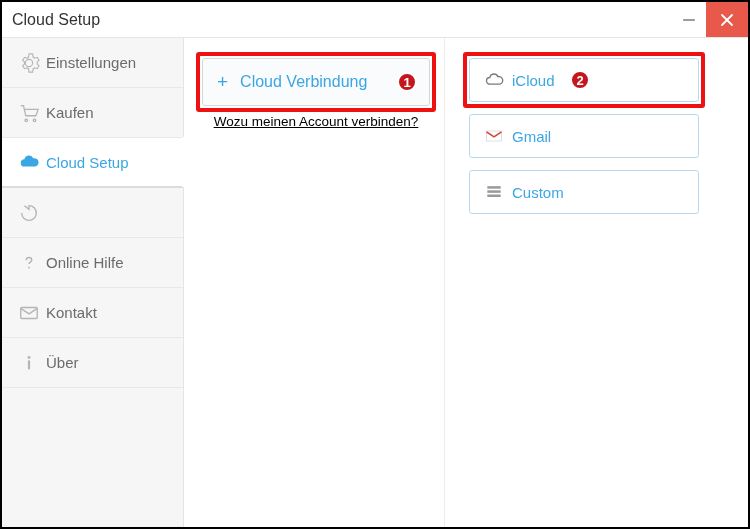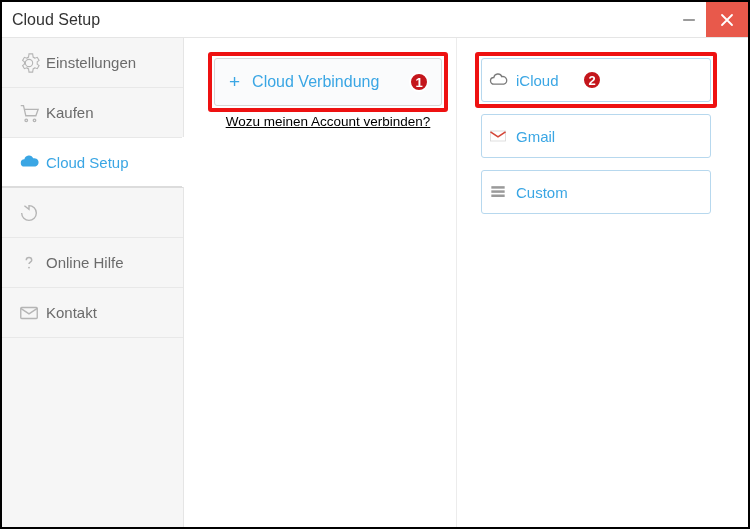--- a/index.html
+++ b/index.html
@@ -49,21 +49,20 @@
     align-items: center;
     justify-content: center;
     cursor: pointer;
   }
   .win-close svg { fill: #fff; }
 
   
   .main {
     display: flex;
     height: calc(100% - 36px);
-    gap: 12px;
   }
   .sidebar {
     width: 182px;
     background: #f6f6f6;
     border-right: 1px solid #e5e5e5;
     position: relative;
   }
   .sidebar-item {
     height: 50px;
     display: flex;
@@ -148,21 +147,21 @@
   }
 
   
   .option-card {
     width: 230px;
     height: 44px;
     border: 1px solid #b7d8ee;
     border-radius: 3px;
     display: flex;
     align-items: center;
-    padding-left: 6px;
+    padding-left: 14px;
     color: #3aa6e4;
     font-size: 15px;
     margin-bottom: 12px;
     cursor: pointer;
     background: #fff;
     position: relative;
   }
   .option-card .opt-icon {
     width: 28px;
     display: flex;
@@ -274,20 +273,29 @@
     <div class="sidebar-item">
       <span class="icon">
         <svg class="svg22" viewBox="0 0 24 24" fill="none" stroke="currentColor" stroke-width="1.5">
             <rect x="3" y="6" width="18" height="12" rx="1"></rect>
             <path d="M3 7l9 6 9-6"></path>
           </svg>
       </span>
       <span>Kontakt</span>
     </div>
 
+    <div class="sidebar-item">
+      <span class="icon">
+        <svg class="svg22" viewBox="0 0 24 24" fill="currentColor">
+            <circle cx="12" cy="6" r="1.6"></circle>
+            <rect x="10.8" y="9" width="2.4" height="10" rx="1"></rect>
+          </svg>
+      </span>
+      <span>Über</span>
+    </div>
 
   </div>
 
   <div class="content">
 
     <div class="col-left">
       <div style="position:relative;">
         <div class="big-btn">
           <span class="plus">+</span>
           <span>Cloud Verbindung</span>

